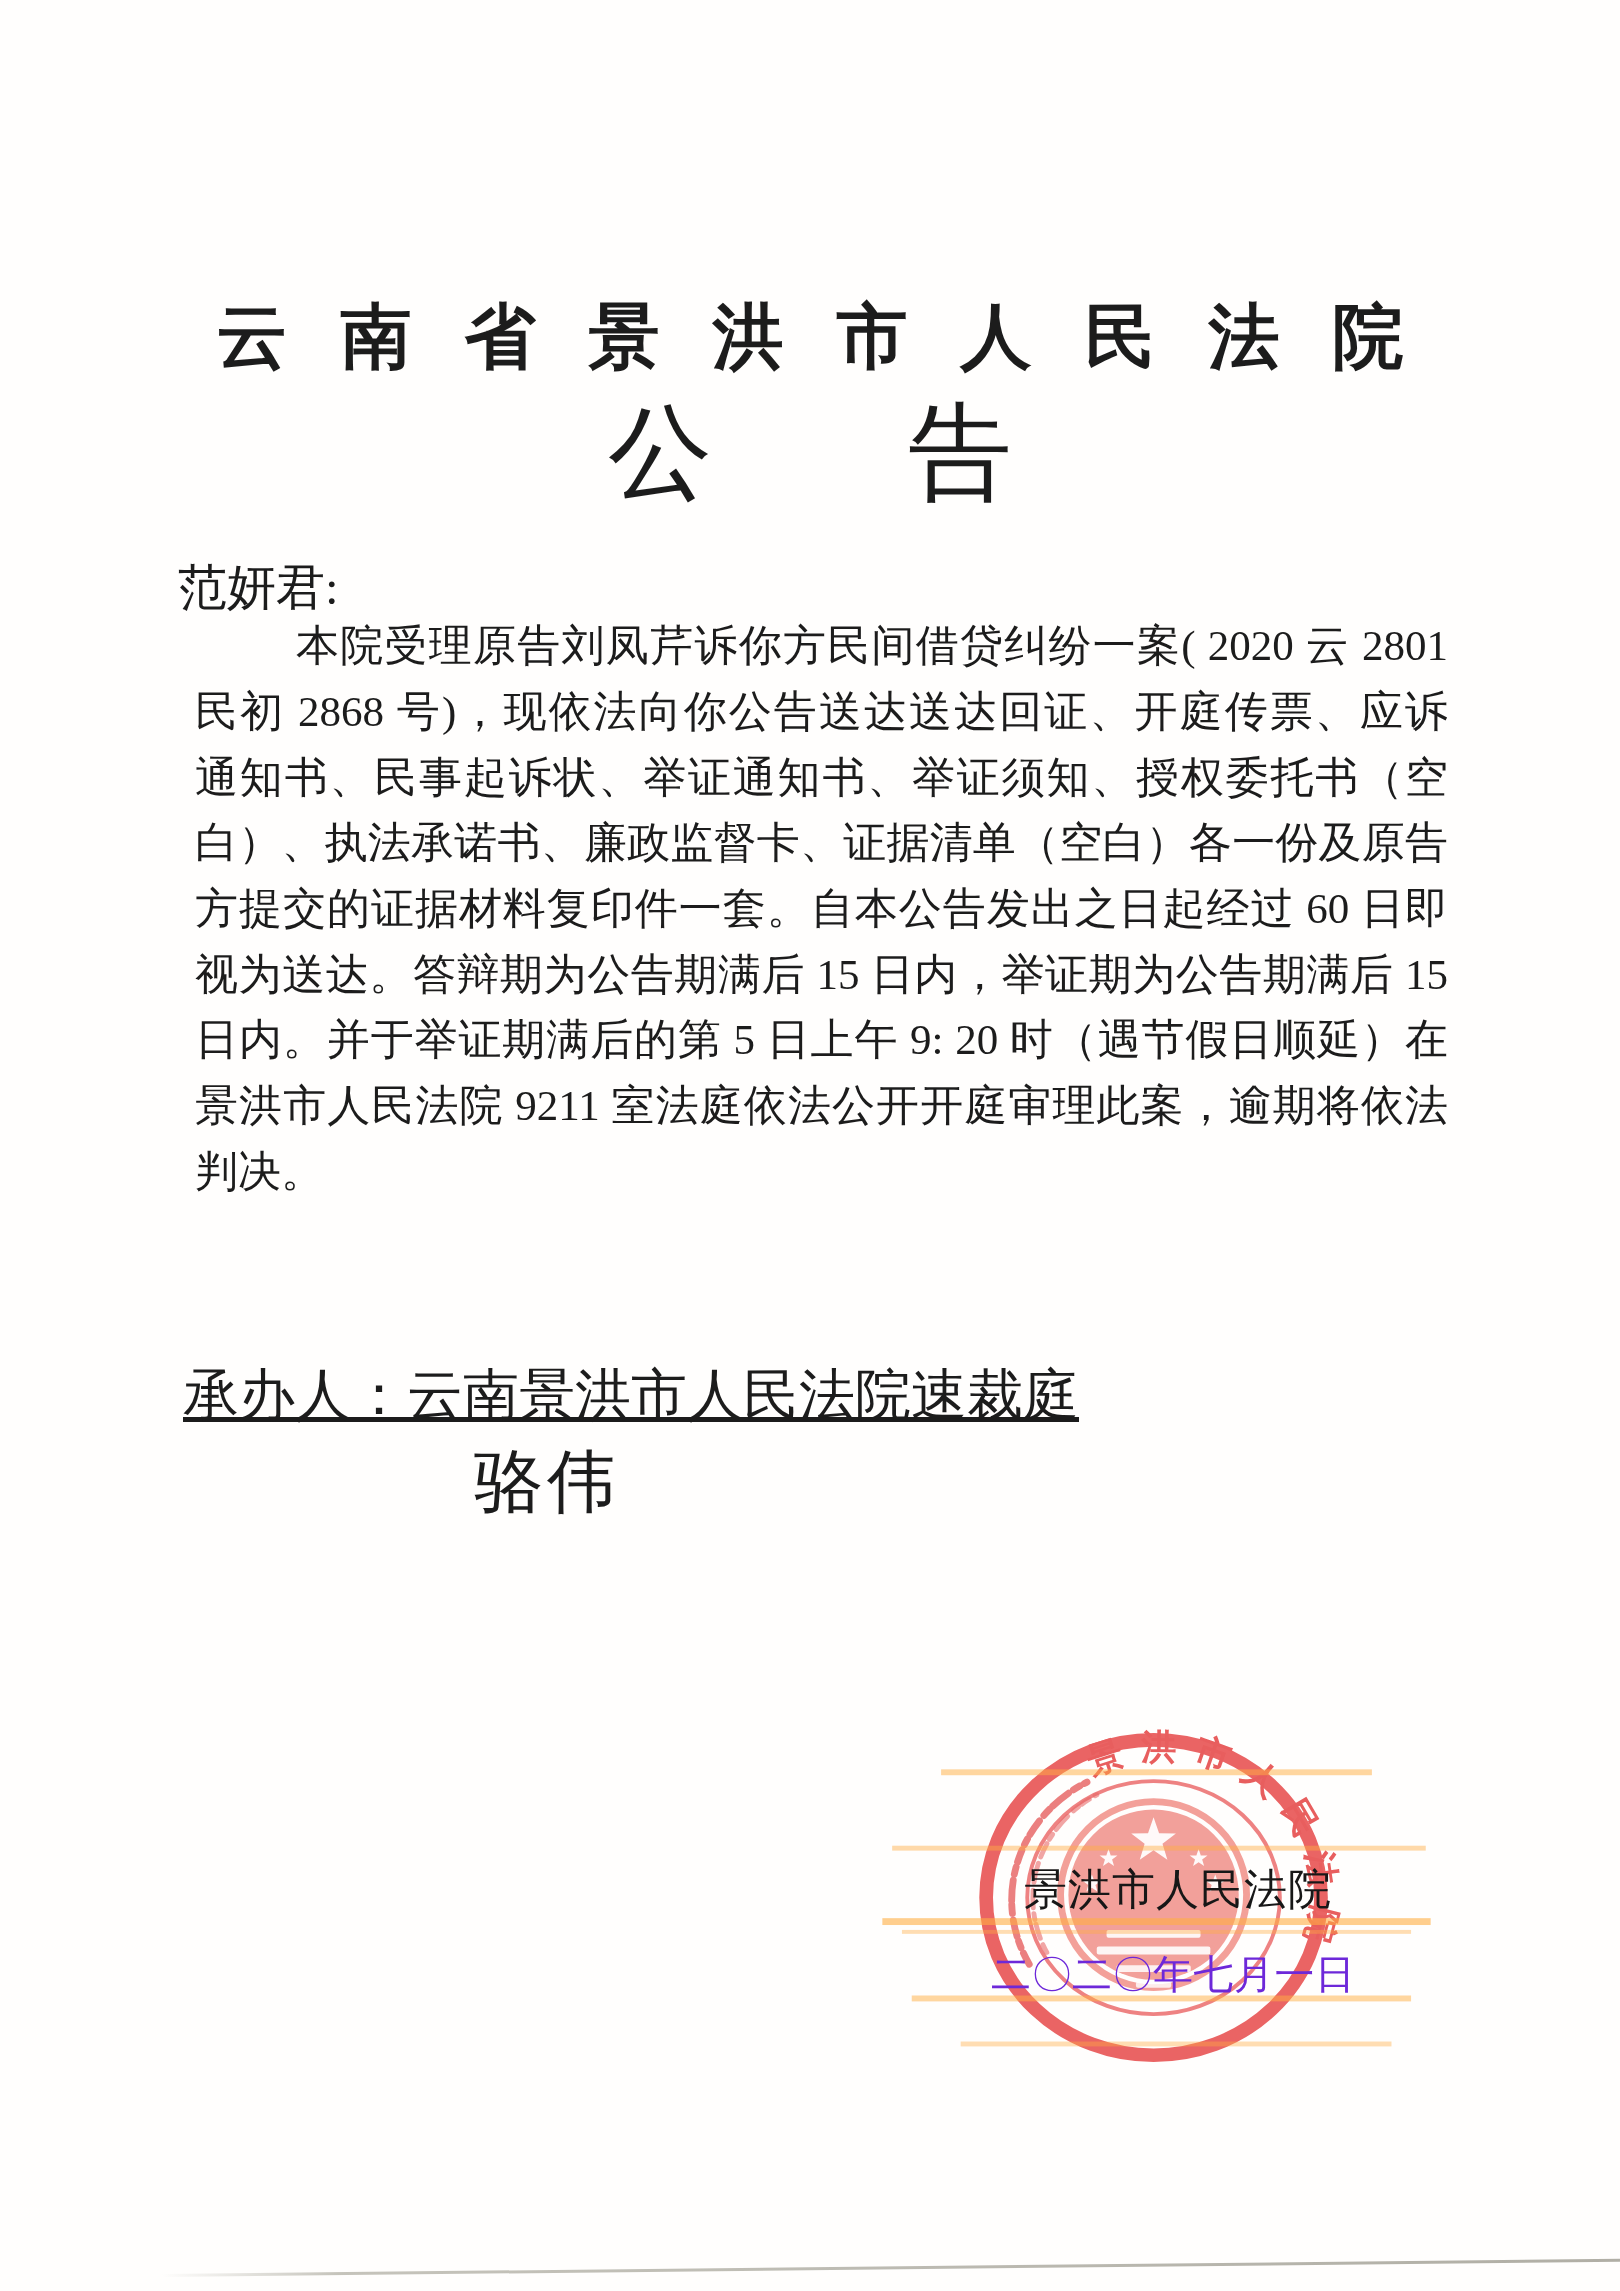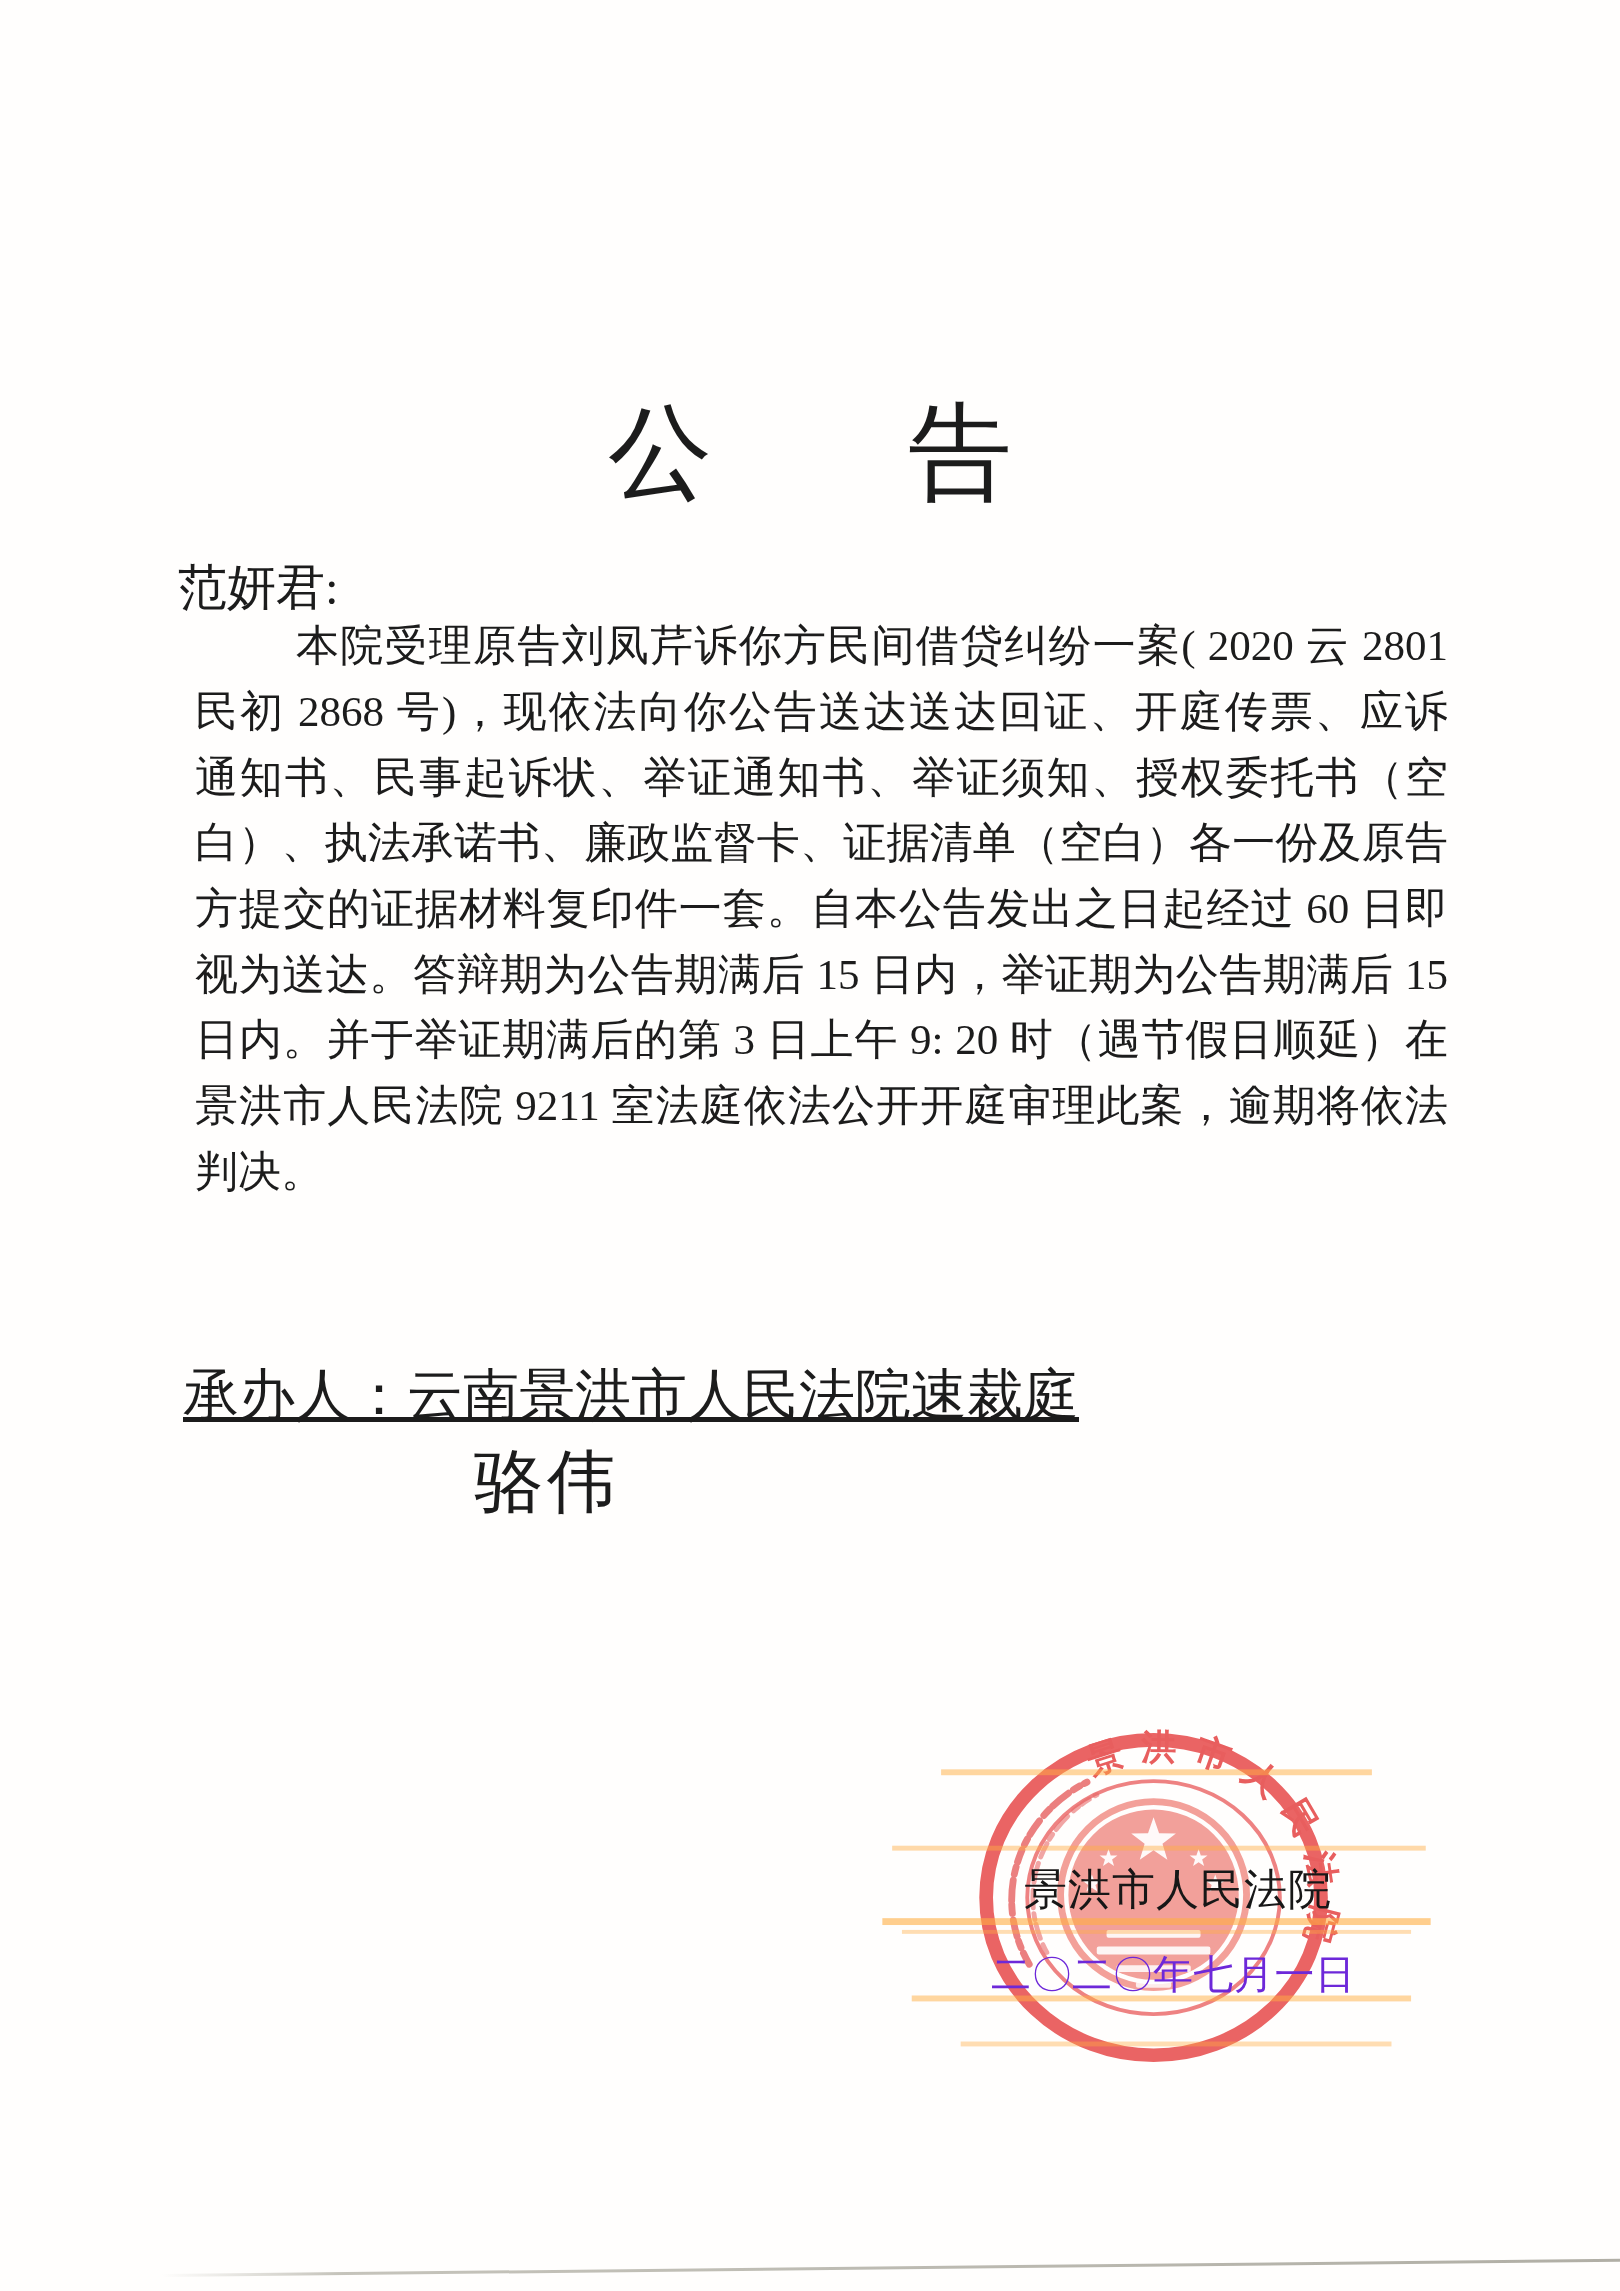--- a/index.html
+++ b/index.html
@@ -69,35 +69,36 @@
     transform:rotate(-0.6deg);
     transform-origin:left center;
     z-index:1;
   }
 </style>
 </head>
 <body>
 
 <div class="page">
 
+  <div class="court-title">云南省景洪市人民法院</div>
 
   <div class="notice-heading">
     <span>公</span>
     <span>告</span>
   </div>
 
   <div class="recipient">范妍君:</div>
 
   <div class="body-line indent" style="top:619px">本院受理原告刘凤芹诉你方民间借贷纠纷一案( 2020 云 2801</div>
   <div class="body-line" style="top:685px">民初 2868 号)，现依法向你公告送达送达回证、开庭传票、应诉</div>
   <div class="body-line" style="top:816px">白）、执法承诺书、廉政监督卡、证据清单（空白）各一份及原告</div>
   <div class="body-line" style="top:751px">通知书、民事起诉状、举证通知书、举证须知、授权委托书（空</div>
   <div class="body-line" style="top:882px">方提交的证据材料复印件一套。自本公告发出之日起经过 60 日即</div>
   <div class="body-line" style="top:948px">视为送达。答辩期为公告期满后 15 日内，举证期为公告期满后 15</div>
-  <div class="body-line" style="top:1013px">日内。并于举证期满后的第 3 日上午 9: 20 时（遇节假日顺延）在</div>
+  <div class="body-line" style="top:1013px">日内。并于举证期满后的第 5 日上午 9: 20 时（遇节假日顺延）在</div>
   <div class="body-line" style="top:1079px">景洪市人民法院 9211 室法庭依法公开开庭审理此案，逾期将依法</div>
   <div class="body-line no-just" style="top:1145px">判决。</div>
 
   <div class="handler-line">承办人：云南景洪市人民法院速裁庭</div>
 
   <div class="handler-name">骆伟</div>
 
   <svg class="stamp" viewBox="0 0 560 430">
     <defs>
       <polygon id="star" points="0,-12 2.82,-3.88 11.41,-3.71 4.56,1.48 7.05,9.71 0,4.8 -7.05,9.71 -4.56,1.48 -11.41,-3.71 -2.82,-3.88"></polygon>

